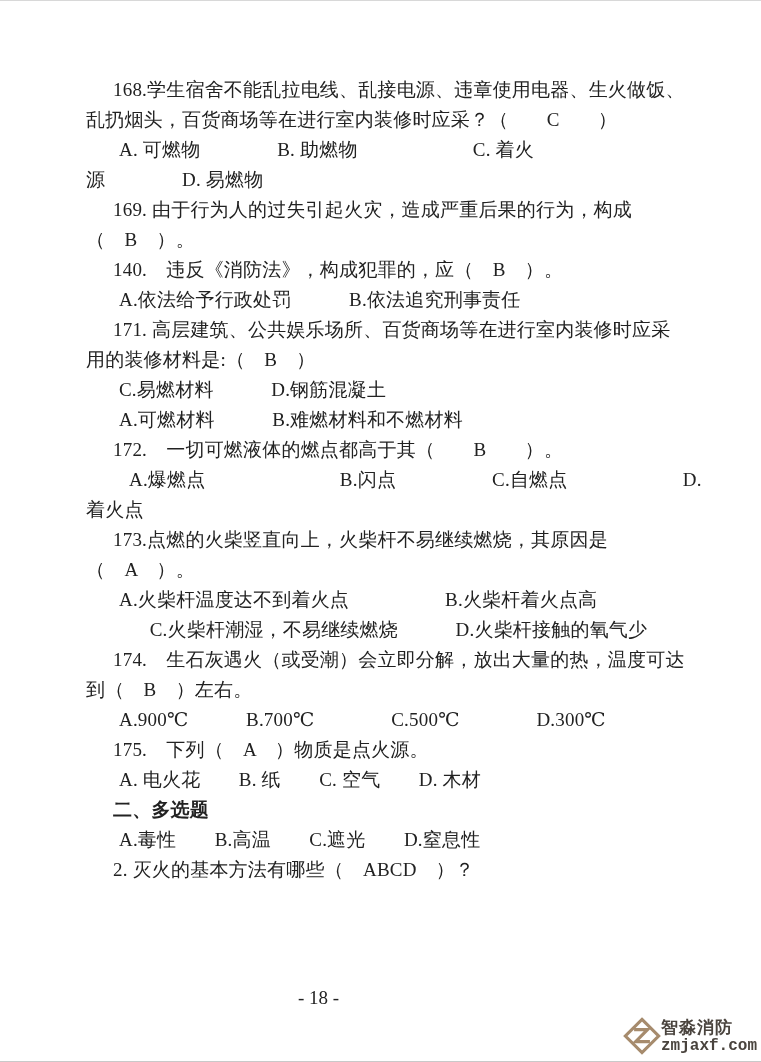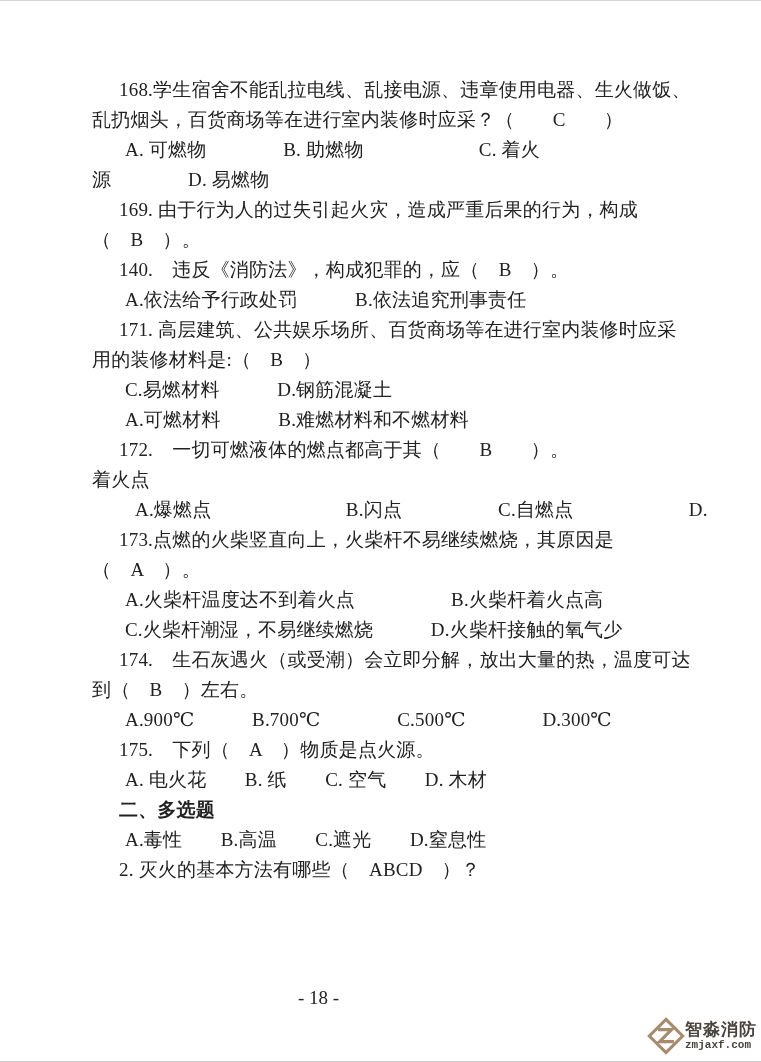--- a/index.html
+++ b/index.html
@@ -14,21 +14,21 @@
     overflow: hidden;
     font-family: "Liberation Serif", "DejaVu Serif", serif;
     color: #222222;
     border-top: 1px solid #d8d8d8;
     border-bottom: 1px solid #c9c9c9;
     box-sizing: border-box;
   }
   .doc-body {
     position: absolute;
     top: 74px;
-    left: 92px;
+    left: 86px;
     width: 592px;
   }
   .line {
     font-size: 19px;
     line-height: 30px;
     white-space: pre;
     letter-spacing: 0.2px;
   }
   .line.bold {
     font-weight: bold;
@@ -60,21 +60,21 @@
     flex-direction: column;
     line-height: 1;
   }
   .wm-brand {
     font-size: 17px;
     font-weight: bold;
     color: #4a443e;
     letter-spacing: 1px;
   }
   .wm-domain {
-    font-size: 11px;
+    font-size: 16px;
     font-weight: bold;
     color: #4a443e;
     font-family: "Liberation Mono", "DejaVu Sans Mono", monospace;
     margin-top: 2px;
   }
 </style>
 </head>
 <body>
 
 <div class="doc-body" id="doc-body">
@@ -84,26 +84,26 @@
     <div class="line" style="padding-left: 0px;">源　　　　D. 易燃物</div>
     <div class="line" style="padding-left: 27px;">169. 由于行为人的过失引起火灾，造成严重后果的行为，构成</div>
     <div class="line" style="padding-left: 0px;">（　B　）。</div>
     <div class="line" style="padding-left: 27px;">140.　违反《消防法》，构成犯罪的，应（　B　）。</div>
     <div class="line" style="padding-left: 33px;">A.依法给予行政处罚　　　B.依法追究刑事责任</div>
     <div class="line" style="padding-left: 27px;">171. 高层建筑、公共娱乐场所、百货商场等在进行室内装修时应采</div>
     <div class="line" style="padding-left: 0px;">用的装修材料是:（　B　）</div>
     <div class="line" style="padding-left: 33px;">C.易燃材料　　　D.钢筋混凝土</div>
     <div class="line" style="padding-left: 33px;">A.可燃材料　　　B.难燃材料和不燃材料</div>
     <div class="line" style="padding-left: 27px;">172.　一切可燃液体的燃点都高于其（　　B　　）。</div>
+    <div class="line" style="padding-left: 43px;">A.爆燃点　　　　　　　B.闪点　　　　　C.自燃点　　　　　　D.</div>
     <div class="line" style="padding-left: 0px;">着火点</div>
-    <div class="line" style="padding-left: 43px;">A.爆燃点　　　　　　　B.闪点　　　　　C.自燃点　　　　　　D.</div>
     <div class="line" style="padding-left: 27px;">173.点燃的火柴竖直向上，火柴杆不易继续燃烧，其原因是</div>
     <div class="line" style="padding-left: 0px;">（　A　）。</div>
     <div class="line" style="padding-left: 33px;">A.火柴杆温度达不到着火点　　　　　B.火柴杆着火点高</div>
-    <div class="line" style="padding-left: 33px;">C.火柴杆潮湿，不易继续燃烧　　　D.火柴杆接触的氧气少</div>
+    <div class="line" style="padding-left: 33px; text-align: center;">C.火柴杆潮湿，不易继续燃烧　　　D.火柴杆接触的氧气少</div>
     <div class="line" style="padding-left: 27px;">174.　生石灰遇火（或受潮）会立即分解，放出大量的热，温度可达</div>
     <div class="line" style="padding-left: 0px;">到（　B　）左右。</div>
     <div class="line" style="padding-left: 33px;">A.900℃　　　B.700℃　　　　C.500℃　　　　D.300℃</div>
     <div class="line" style="padding-left: 27px;">175.　下列（　A　）物质是点火源。</div>
     <div class="line" style="padding-left: 33px;">A. 电火花　　B. 纸　　C. 空气　　D. 木材</div>
     <div class="line bold" style="padding-left: 27px;">二、多选题</div>
     <div class="line" style="padding-left: 33px;">A.毒性　　B.高温　　C.遮光　　D.窒息性</div>
     <div class="line" style="padding-left: 27px;">2. 灭火的基本方法有哪些（　ABCD　）？</div>
   </div>
 

